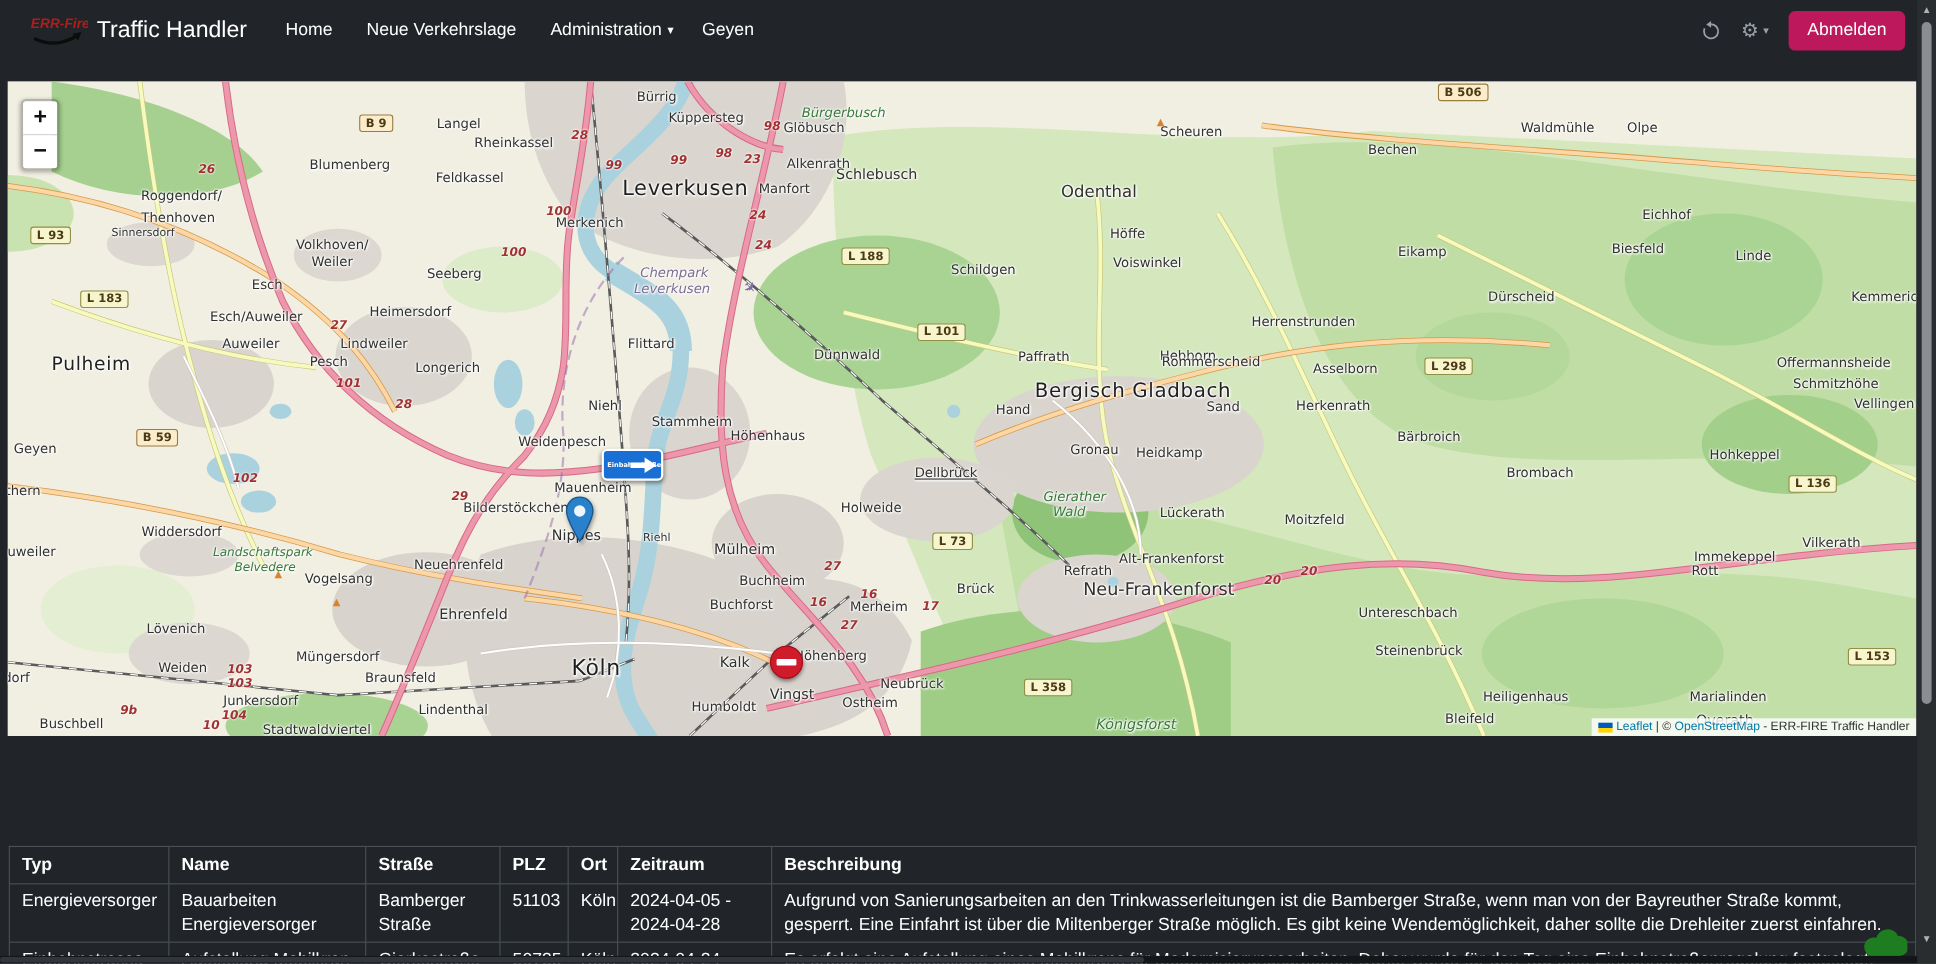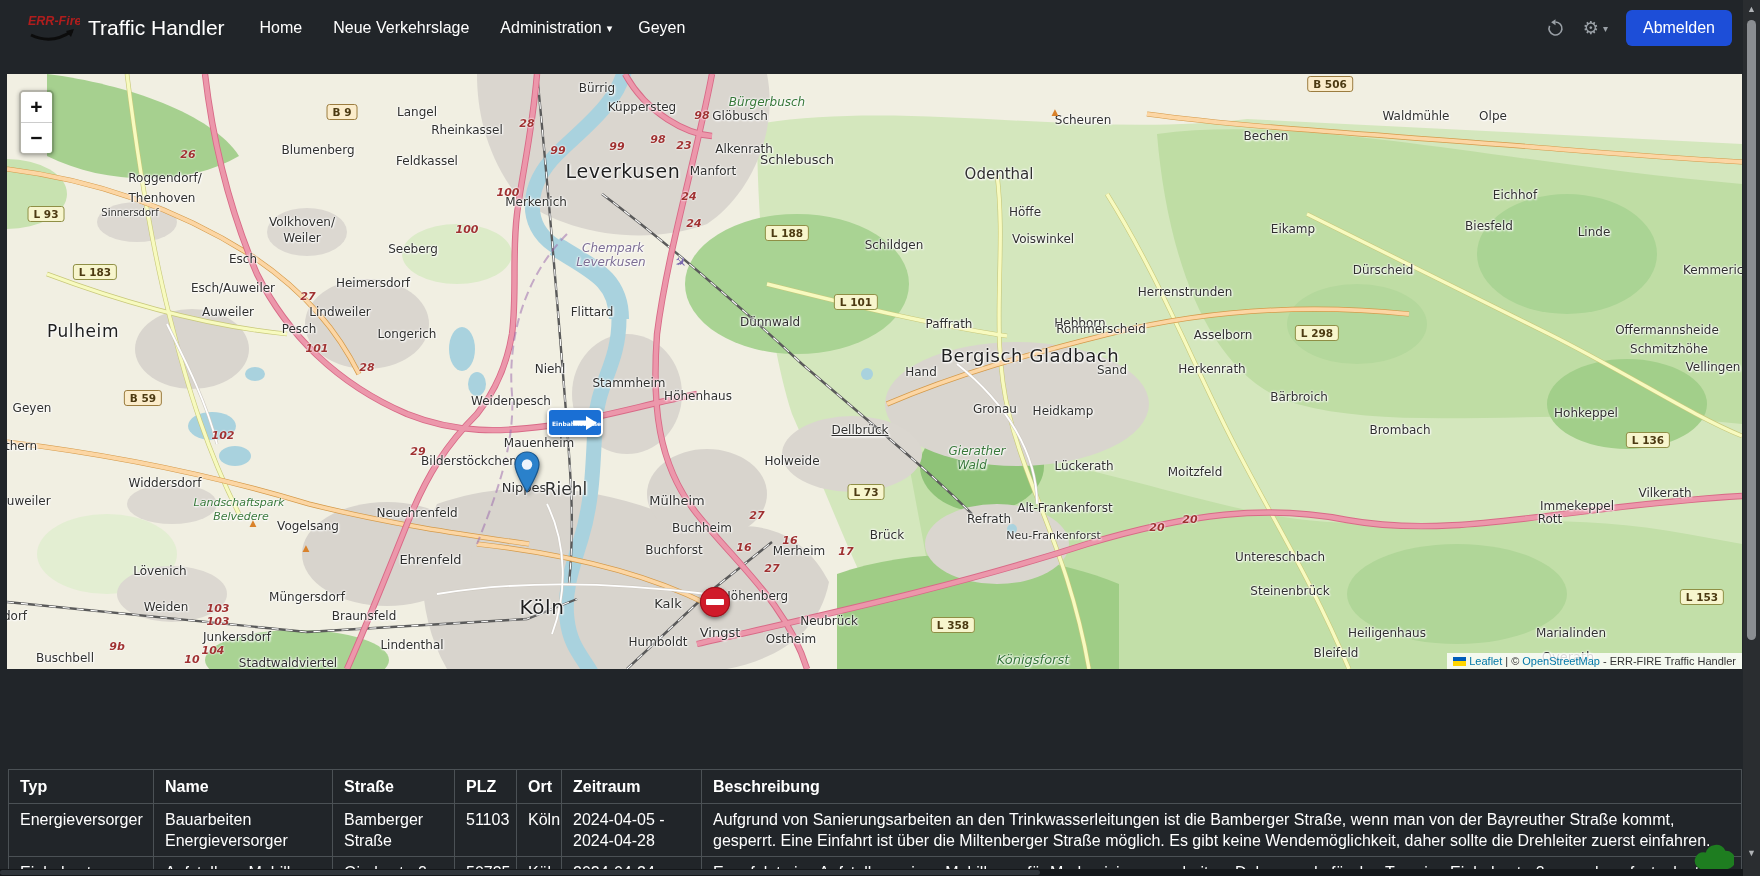--- a/index.html
+++ b/index.html
@@ -9,21 +9,21 @@
   
   .navbar{position:absolute;left:0;top:0;width:1760px;height:56px;background:#212529;
           display:flex;align-items:center;z-index:30;}
   .logo{margin-left:26px;flex:0 0 auto;}
   .brand{margin-left:8px;font-size:21px;color:#fff;text-decoration:none;cursor:pointer;}
   .nav-links{display:flex;align-items:center;margin-left:22px;gap:0;}
   .nav-link{color:#ffffff;font-size:16px;padding:8px 13px;cursor:pointer;white-space:nowrap;display:flex;align-items:center;gap:5px;}
   .nav-link .caret{font-size:11px;line-height:1;}
   .nav-right{position:absolute;right:28px;top:0;height:56px;display:flex;align-items:center;gap:18px;}
   .icon-btn{color:#9aa0a6;cursor:pointer;display:flex;align-items:center;gap:4px;}
-  .btn-danger{background:#1d4ed8;color:#fff;border:none;border-radius:6px;padding:9px 17px;
+  .btn-danger{background:#be185d;color:#fff;border:none;border-radius:6px;padding:9px 17px;
               font-size:16px;font-family:inherit;cursor:pointer;}
 
   
   .map{position:absolute;left:7px;top:74px;width:1735px;height:595px;overflow:hidden;
        background:#f1efe4;cursor:grab;}
   .map svg.bg{position:absolute;left:0;top:0;}
   .lbl{position:absolute;transform:translate(-50%,-50%);white-space:nowrap;color:#30302e;
        font-family:"DejaVu Sans",sans-serif;
        text-shadow:0 0 2px #fff,0 0 2px #fff,0 0 3px #fff,1px 1px 2px #fff;}
   .lbl.city{color:#1f1f1f;letter-spacing:.6px;}
@@ -309,31 +309,31 @@
         <div class="lbl" style="left: 853px; top: 356px; font-size: 12px; text-decoration: underline;">Dellbrück</div>
         <div class="lbl" style="left: 622px; top: 309px; font-size: 12px;">Stammheim</div>
         <div class="lbl" style="left: 691px; top: 322px; font-size: 12px;">Höhenhaus</div>
         <div class="lbl" style="left: 763px; top: 248px; font-size: 12px;">Dünnwald</div>
         <div class="lbl" style="left: 585px; top: 238px; font-size: 12px;">Flittard</div>
         <div class="lbl" style="left: 543px; top: 295px; font-size: 12px;">Niehl</div>
         <div class="lbl" style="left: 504px; top: 327px; font-size: 12px;">Weidenpesch</div>
         <div class="lbl" style="left: 532px; top: 369px; font-size: 12px;">Mauenheim</div>
         <div class="lbl" style="left: 462px; top: 387px; font-size: 12px;">Bilderstöckchen</div>
         <div class="lbl" style="left: 517px; top: 413px; font-size: 13px;">Nippes</div>
-        <div class="lbl" style="left: 553px; top: 415px; font-size: 17px; padding-left: 12px;">Riehl</div>
+        <div class="lbl" style="left: 584px; top: 415px; font-size: 10px; padding-left: 12px;">Riehl</div>
         <div class="lbl" style="left: 785px; top: 387px; font-size: 12px;">Holweide</div>
         <div class="lbl" style="left: 670px; top: 426px; font-size: 13px;">Mülheim</div>
         <div class="lbl" style="left: 695px; top: 454px; font-size: 12px;">Buchheim</div>
         <div class="lbl" style="left: 667px; top: 476px; font-size: 12px;">Buchforst</div>
         <div class="lbl" style="left: 792px; top: 477px; font-size: 12px;">Merheim</div>
         <div class="lbl" style="left: 880px; top: 461px; font-size: 12px;">Brück</div>
         <div class="lbl" style="left: 1077px; top: 392px; font-size: 12px;">Lückerath</div>
         <div class="lbl" style="left: 1188px; top: 398px; font-size: 12px;">Moitzfeld</div>
         <div class="lbl" style="left: 1058px; top: 434px; font-size: 12px;">Alt-Frankenforst</div>
-        <div class="lbl" style="left: 1037px; top: 461px; font-size: 11px; padding-left: 19px;">Neu-Frankenforst</div>
+        <div class="lbl" style="left: 1037px; top: 461px; font-size: 16px; padding-left: 19px;">Neu-Frankenforst</div>
         <div class="lbl" style="left: 982px; top: 445px; font-size: 12px;">Refrath</div>
         <div class="lbl" style="left: 1570px; top: 432px; font-size: 12px;">Immekeppel</div>
         <div class="lbl" style="left: 1658px; top: 419px; font-size: 12px;">Vilkerath</div>
         <div class="lbl" style="left: 1543px; top: 445px; font-size: 12px;">Rott</div>
         <div class="lbl" style="left: 1273px; top: 483px; font-size: 12px;">Untereschbach</div>
         <div class="lbl" style="left: 1283px; top: 517px; font-size: 12px;">Steinenbrück</div>
         <div class="lbl" style="left: 1380px; top: 559px; font-size: 12px;">Heiligenhaus</div>
         <div class="lbl" style="left: 1564px; top: 559px; font-size: 12px;">Marialinden</div>
         <div class="lbl" style="left: 1561px; top: 582px; font-size: 13px;">Overath</div>
         <div class="lbl" style="left: 1329px; top: 579px; font-size: 12px;">Bleifeld</div>

